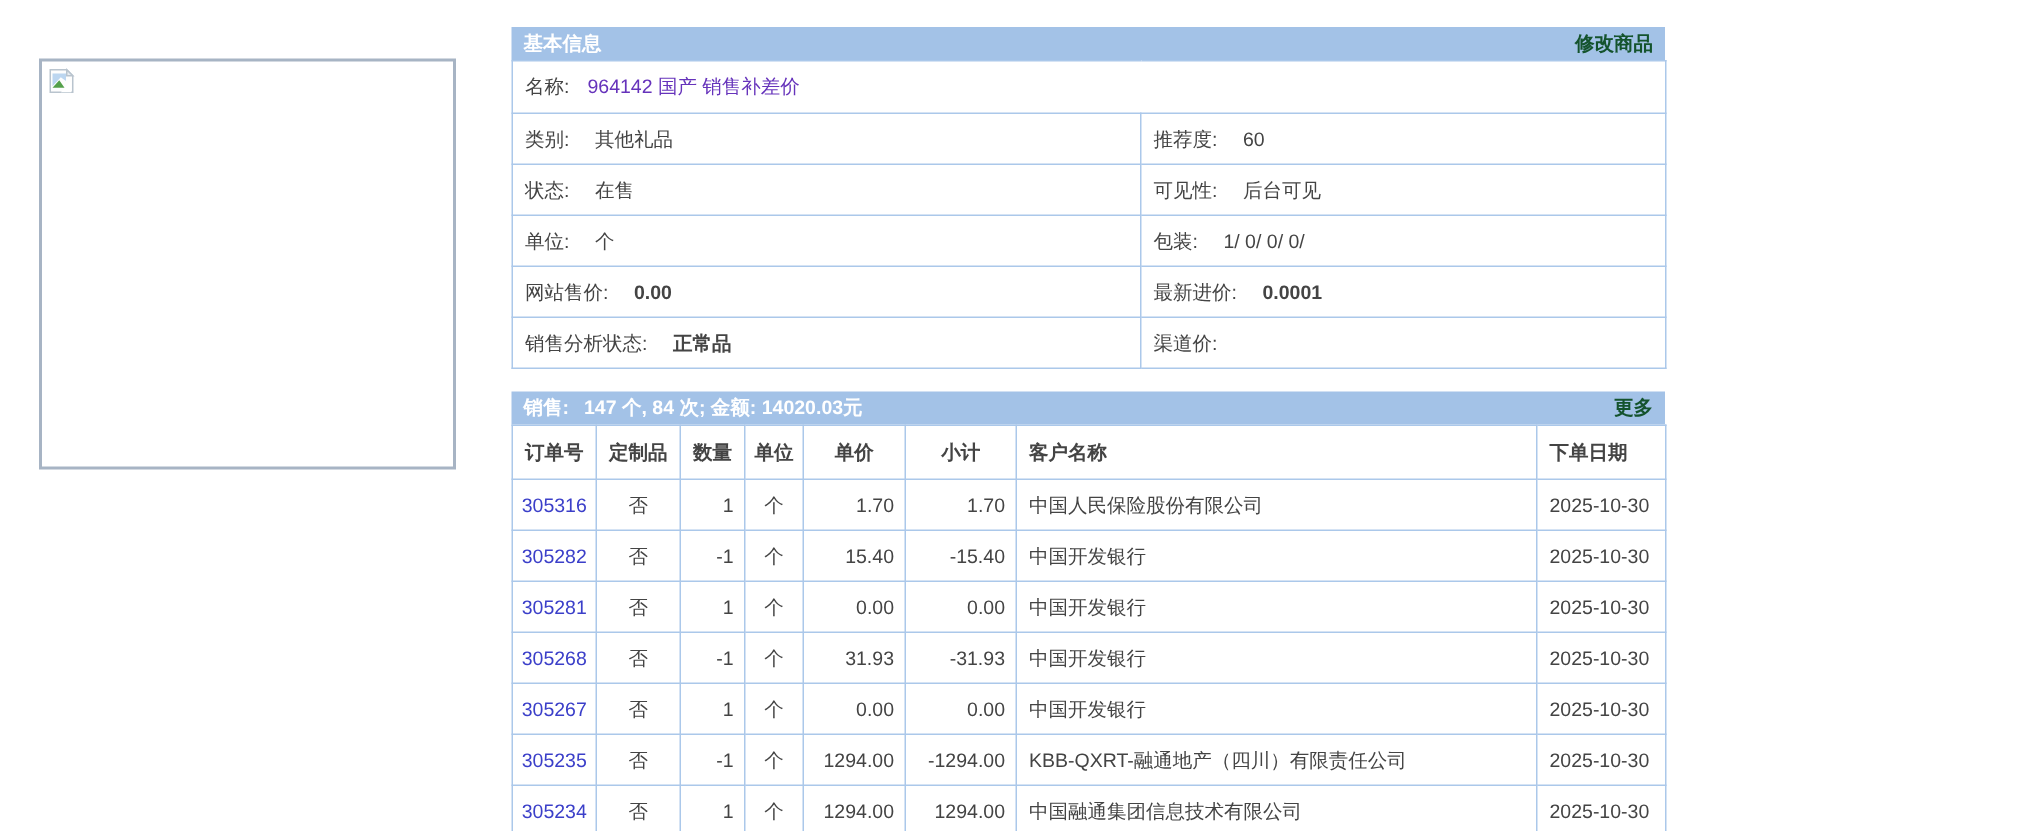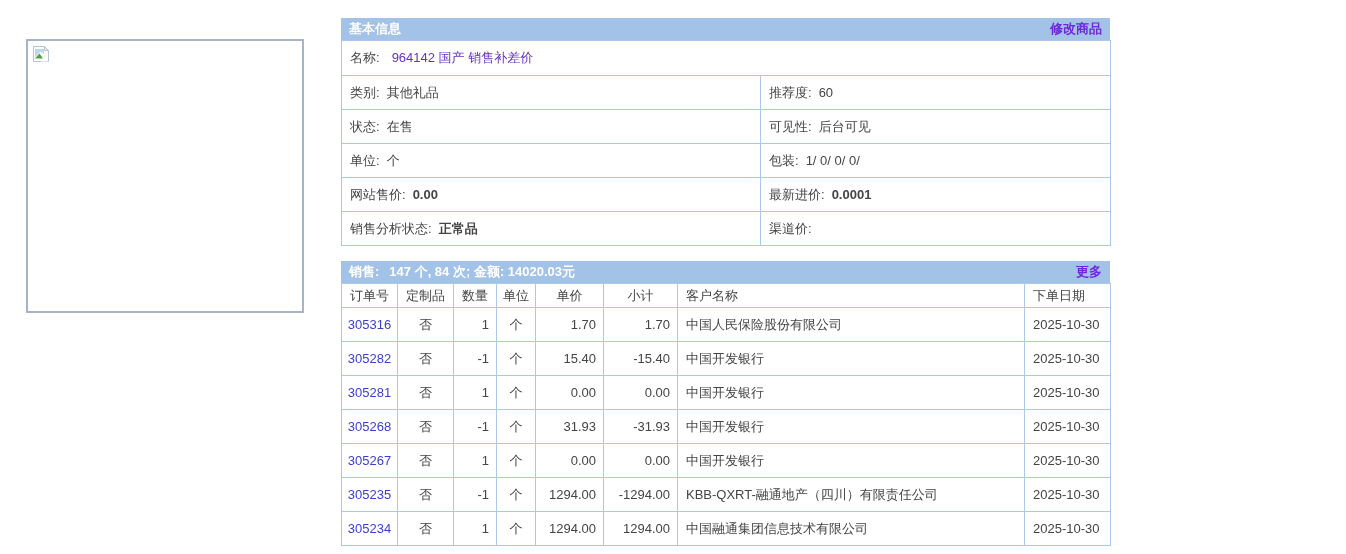--- a/index.html
+++ b/index.html
@@ -21,39 +21,39 @@
   .broken-img { width: 18px; height: 18px; display: block; }
 
   
   .right-col { position: absolute; left: 341px; top: 18px; width: 769px; }
 
   .panel-header {
     height: 22px; background: #a3c2e7; color: #fff;
     display: flex; align-items: center; justify-content: space-between;
     padding: 0 8px; font-weight: bold;
   }
-  .panel-header a { color: #6d28d9; font-weight: bold; }
+  .panel-header a { color: #14532d; font-weight: bold; }
   .panel-header .left-part { display: flex; align-items: center; }
   .summary-text { margin-left: 10px; }
 
   table { border-collapse: collapse; width: 769px; table-layout: fixed; }
   td, th { border: 1px solid #abc8ea; overflow: hidden; white-space: nowrap; }
 
   
   .basic-table td { height: 34px; padding-left: 8px; vertical-align: middle; }
   .basic-table .name-row td { height: 35px; }
   .field-label { color: #444; }
-  .field-value { margin-left: 7px; color: #444; }
+  .field-value { margin-left: 17px; color: #444; }
   .field-value.bold { font-weight: bold; }
   .name-link { color: #6633bb; margin-left: 12px; }
 
   
   .sales-section { margin-top: 15px; }
   .sales-table th {
-    height: 24px; font-weight: normal; color: #444;
+    height: 36px; font-weight: bold; color: #444;
     vertical-align: middle; background: #fff;
   }
   .sales-table td { height: 34px; vertical-align: middle; color: #444; }
   .al-c { text-align: center; }
   .al-l { text-align: left; padding-left: 8px; }
   .al-r { text-align: right; padding-right: 7px; }
   .order-link { color: #3b3fc9; }
 </style>
 </head>
 <body>

